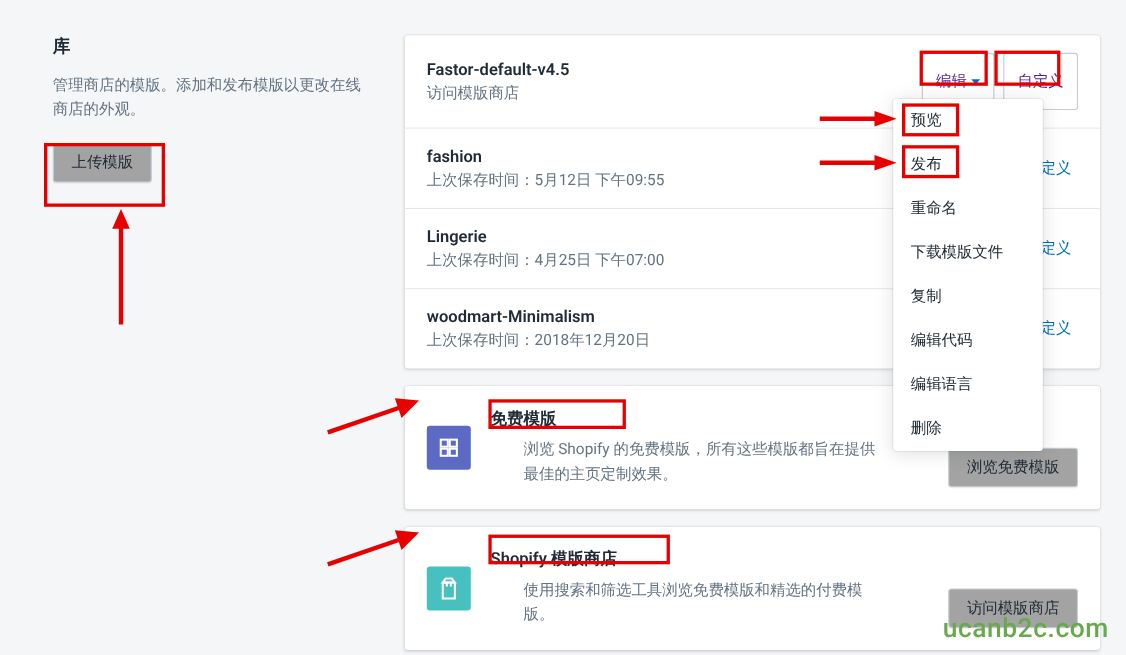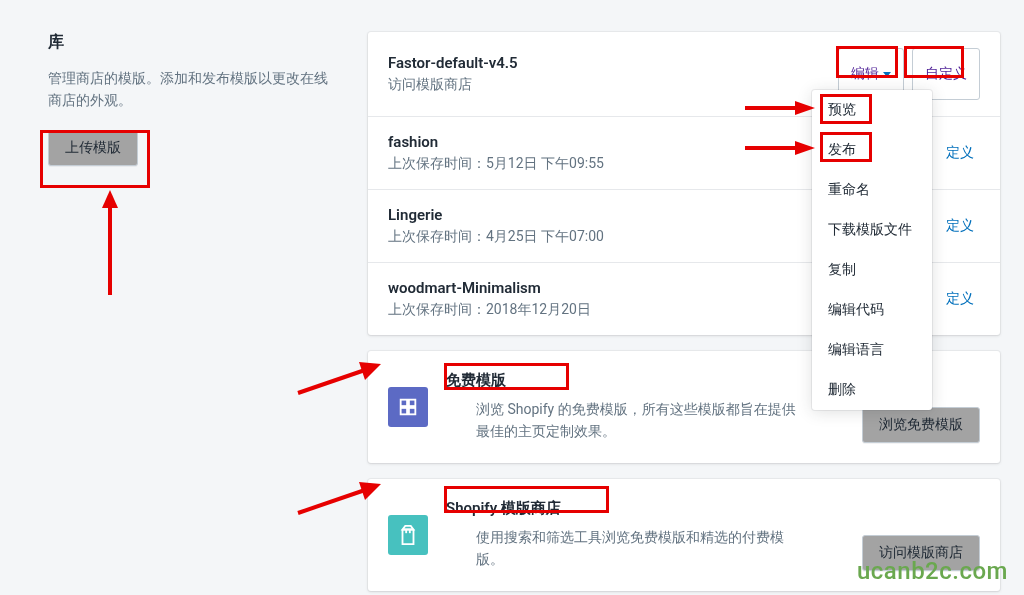--- a/index.html
+++ b/index.html
@@ -89,21 +89,21 @@
   }
   .promo-icon.purple { background: #5c6ac4; }
   .promo-icon.teal { background: #47c1bf; }
   .promo-body { flex: 1; }
   .promo-title { font-size: 15px; font-weight: 600; margin-bottom: 8px; }
   .promo-desc { font-size: 14px; color: #637381; line-height: 1.6; max-width: 320px; margin-left: 30px; }
   .promo-action { align-self: flex-end; }
   .dropdown {
     position: absolute;
     top: 90px; left: 812px;
-    width: 120px;
+    width: 136px;
     background: #fff;
     border-radius: 3px;
     box-shadow: 0 0 0 1px rgba(39,44,48,.08), 0 2px 16px rgba(39,44,48,.15);
     z-index: 50;
   }
   .dropdown-item {
     padding: 11px 16px;
     font-size: 14px;
     color: #212b36;
     cursor: pointer;

